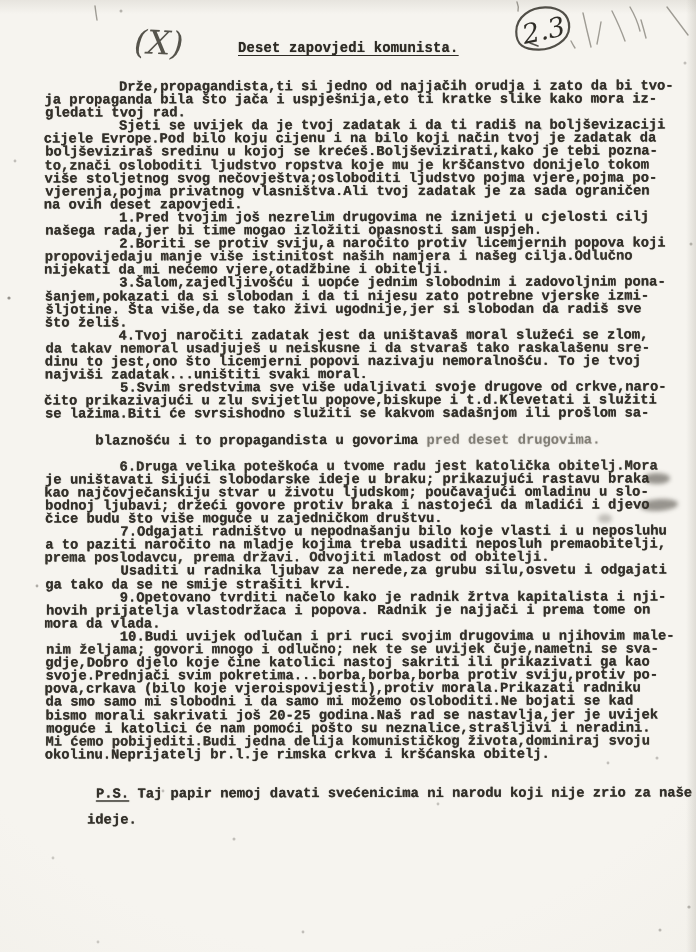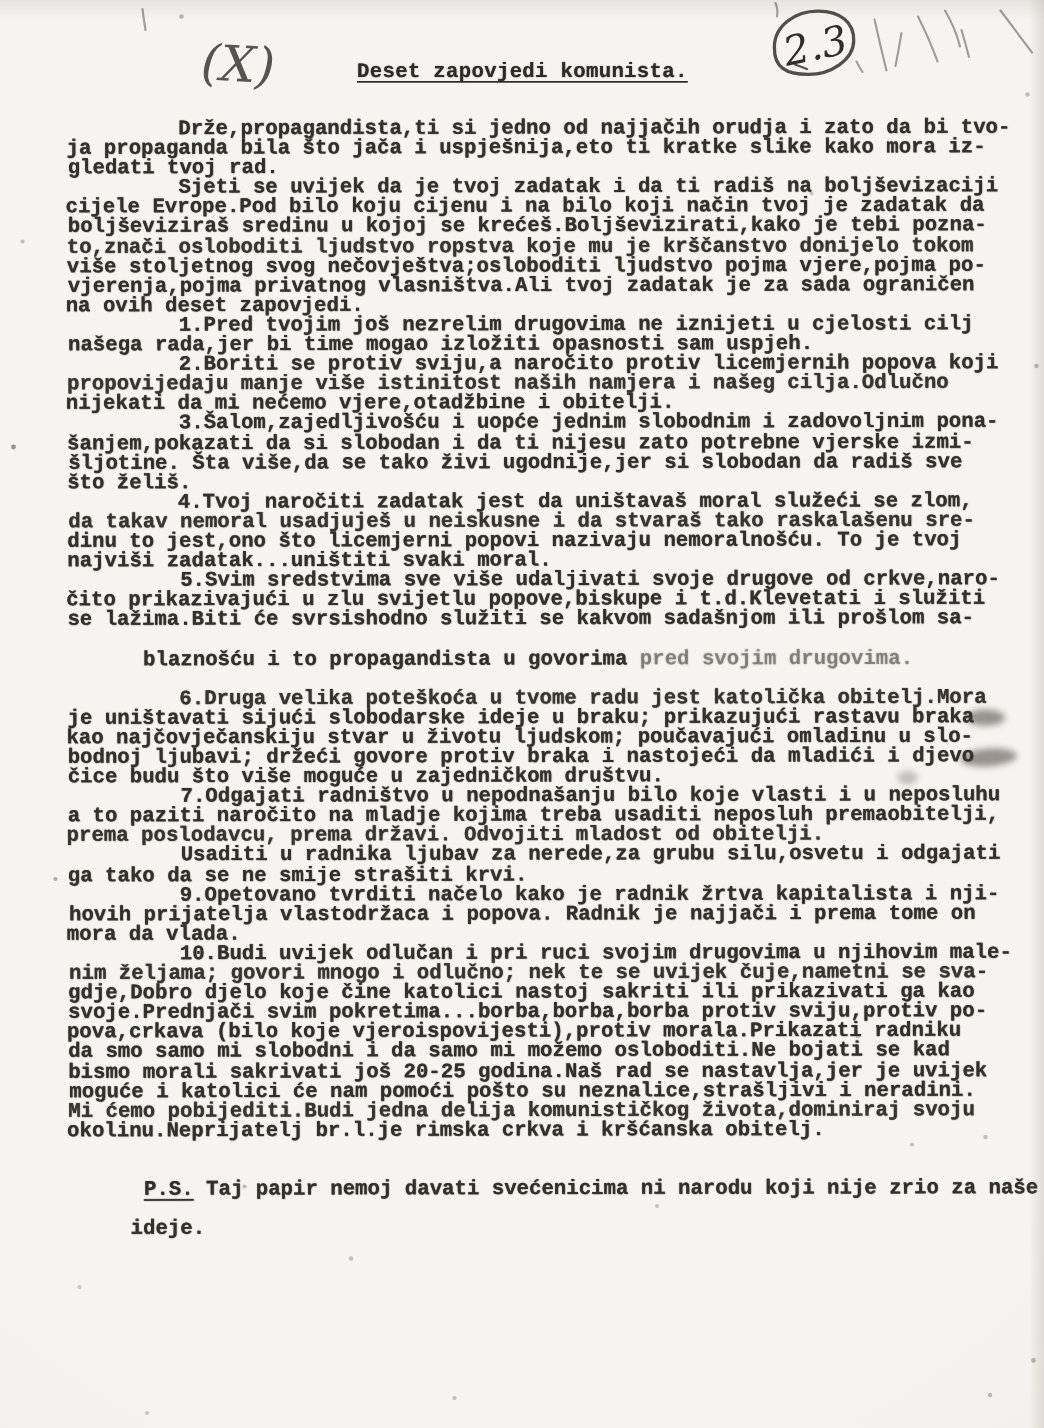--- a/index.html
+++ b/index.html
@@ -139,21 +139,21 @@
     <div class="ln">šljotine. Šta više,da se tako živi ugodnije,jer si slobodan da radiš sve</div>
     <div class="ln">što želiš.</div>
     <div class="ln">         4.Tvoj naročiti zadatak jest da uništavaš moral služeći se zlom,</div>
     <div class="ln">da takav nemoral usadjuješ u neiskusne i da stvaraš tako raskalašenu sre-</div>
     <div class="ln">dinu to jest,ono što licemjerni popovi nazivaju nemoralnošću. To je tvoj</div>
     <div class="ln">najviši zadatak...uništiti svaki moral.</div>
     <div class="ln">         5.Svim sredstvima sve više udaljivati svoje drugove od crkve,naro-</div>
     <div class="ln">čito prikazivajući u zlu svijetlu popove,biskupe i t.d.Klevetati i služiti</div>
     <div class="ln">se lažima.Biti će svrsishodno služiti se kakvom sadašnjom ili prošlom sa-</div>
     <div class="ln">
-      <span>blaznošću i to propagandista u govorima </span><span class="faded">pred svojim drugovima.</span>
+      <span>blaznošću i to propagandista u govorima </span><span class="faded">pred deset drugovima.</span>
     </div>
     <div class="ln">         6.Druga velika poteškoća u tvome radu jest katolička obitelj.Mora</div>
     <div class="ln">je uništavati sijući slobodarske ideje u braku; prikazujući rastavu braka</div>
     <div class="ln">kao najčovječanskiju stvar u životu ljudskom; poučavajući omladinu u slo-</div>
     <div class="ln">bodnoj ljubavi; držeći govore protiv braka i nastojeći da mladići i djevo</div>
     <div class="ln">čice budu što više moguće u zajedničkom društvu.</div>
     <div class="ln">         7.Odgajati radništvo u nepodnašanju bilo koje vlasti i u neposluhu</div>
     <div class="ln">a to paziti naročito na mladje kojima treba usaditi neposluh premaobitelji,</div>
     <div class="ln">prema poslodavcu, prema državi. Odvojiti mladost od obitelji.</div>
     <div class="ln">         Usaditi u radnika ljubav za nerede,za grubu silu,osvetu i odgajati</div>

